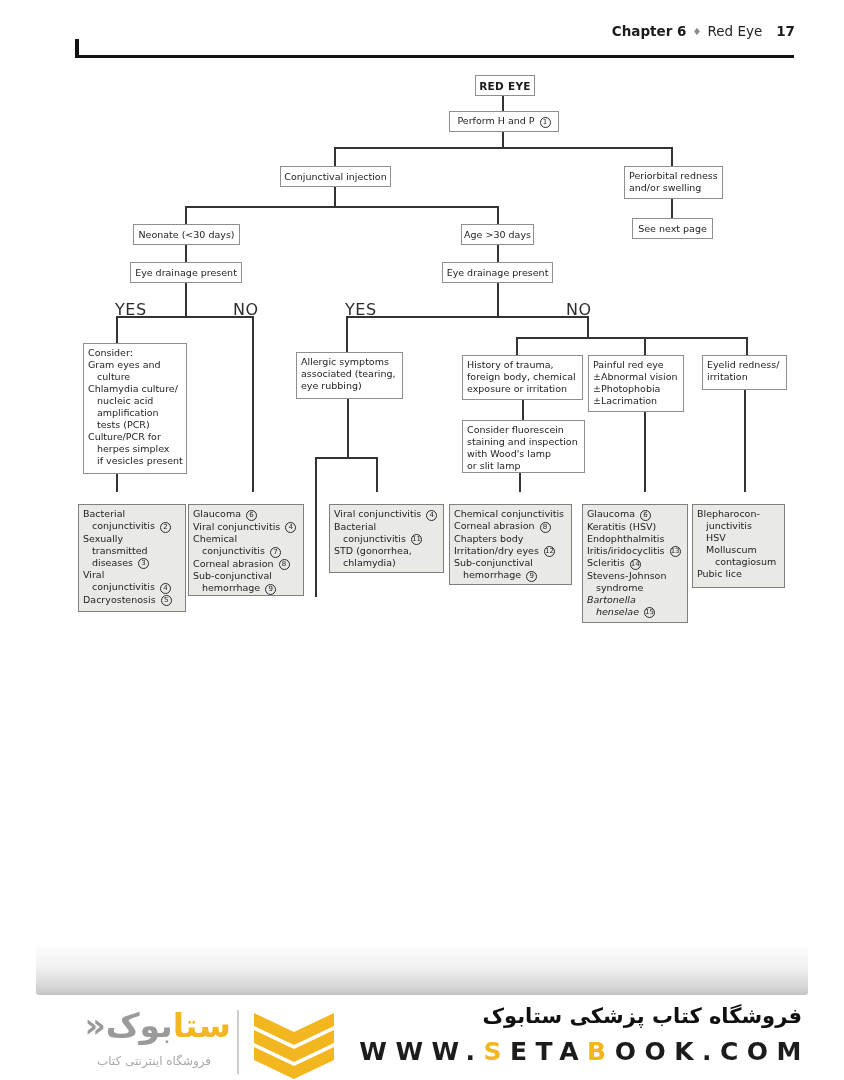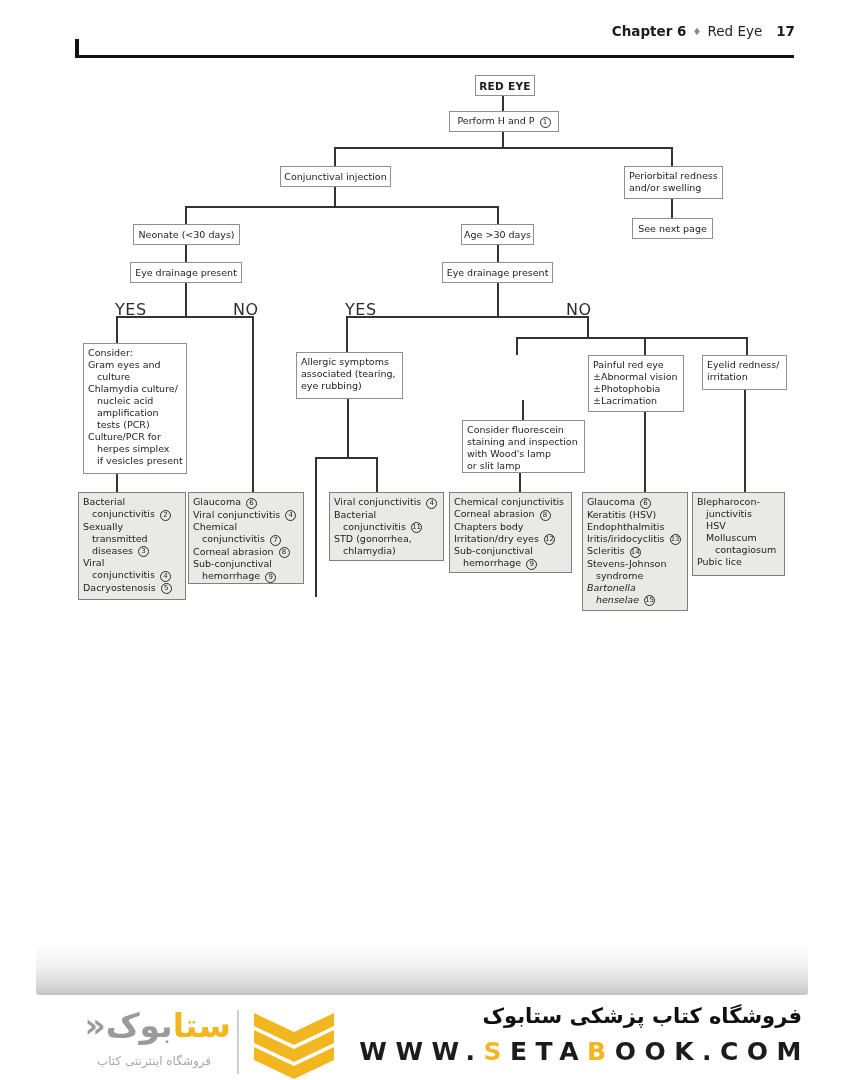--- a/index.html
+++ b/index.html
@@ -23,21 +23,21 @@
   .hdr-title .ttl{color:#222;}
   .hdr-title .pg{font-weight:bold;margin-left:14px;}
   
   svg.connectors{position:absolute;left:0;top:0;pointer-events:none;}
   
   .node{
     position:absolute;background:#fff;border:1px solid #8f8f8f;
     font-size:9.5px;line-height:12px;padding:3px 4px;color:#1c1c1c;
   }
   .node.center{display:flex;align-items:center;justify-content:center;text-align:center;padding:2px 3px;}
-  .node.shaded{background:var(--shade-bg);border-color:#7f7f7f;}
+  .node.shaded{background:var(--shade-bg);border-color:#7f7f7f;margin-top:12px;}
   .node.bold{font-weight:bold;font-size:10.5px;letter-spacing:0.3px;}
   .bl{white-space:nowrap;}
   .bl.ind1{padding-left:9px;}
   .bl.ind2{padding-left:18px;}
   .bl.it span:first-child{font-style:italic;}
   .circ{
     display:inline-block;width:11px;height:11px;border:1px solid #2a2a2a;border-radius:50%;
     font-size:7px;line-height:9.5px;text-align:center;margin-left:2px;vertical-align:0.5px;
     background:transparent;
   }
@@ -146,20 +146,25 @@
       <div class="bl ind1"><span>tests (PCR)</span></div>
       <div class="bl"><span>Culture/PCR for</span></div>
       <div class="bl ind1"><span>herpes simplex</span></div>
       <div class="bl ind1"><span>if vesicles present</span></div>
     </div>
   <div class="node" style="left:296px;top:352px;width:107px;height:47px">
       <div class="bl"><span>Allergic symptoms</span></div>
       <div class="bl"><span>associated (tearing,</span></div>
       <div class="bl"><span>eye rubbing)</span></div>
     </div>
+  <div class="node" style="left:462px;top:355px;width:121px;height:45px">
+      <div class="bl"><span>History of trauma,</span></div>
+      <div class="bl"><span>foreign body, chemical</span></div>
+      <div class="bl"><span>exposure or irritation</span></div>
+    </div>
   <div class="node" style="left:588px;top:355px;width:96px;height:57px">
       <div class="bl"><span>Painful red eye</span></div>
       <div class="bl"><span>±Abnormal vision</span></div>
       <div class="bl"><span>±Photophobia</span></div>
       <div class="bl"><span>±Lacrimation</span></div>
     </div>
   <div class="node" style="left:702px;top:355px;width:85px;height:35px">
       <div class="bl"><span>Eyelid redness/</span></div>
       <div class="bl"><span>irritation</span></div>
     </div>

